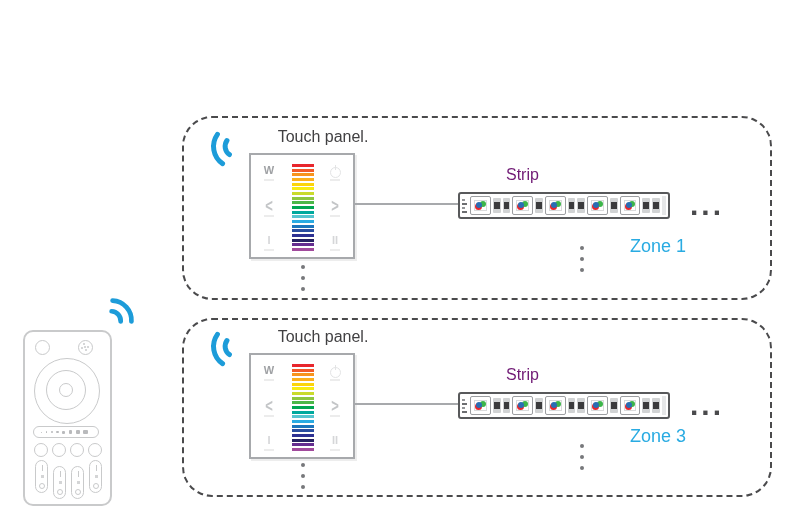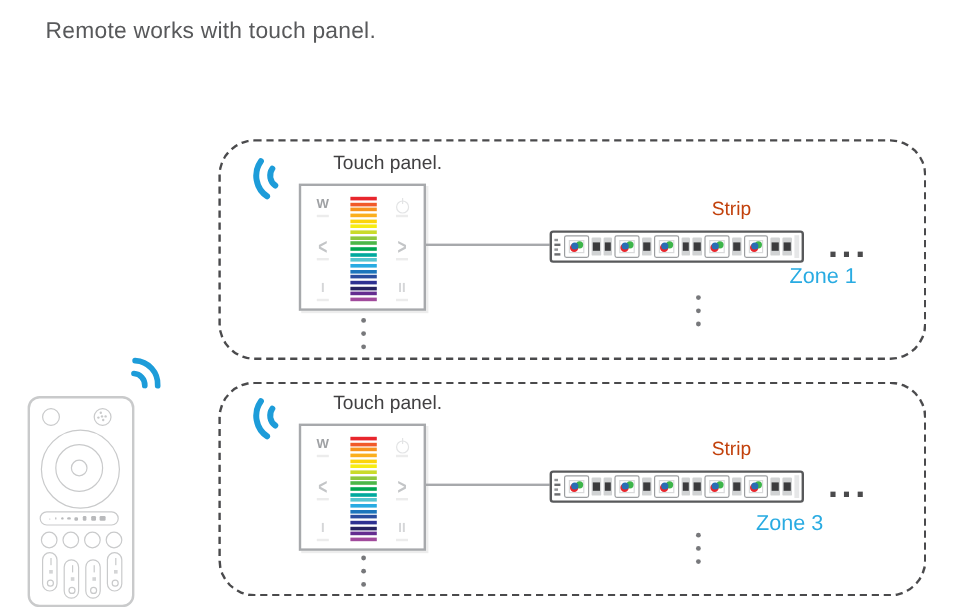--- a/index.html
+++ b/index.html
@@ -43,21 +43,21 @@
   .colorbar{position:absolute;left:41px;top:9px;width:22px;height:87px;display:flex;
             flex-direction:column;gap:1.5px;cursor:pointer;}
   .colorbar span{flex:1;}
 
   
   .connector{position:absolute;height:2px;background:#a7a9ac;}
   #connector1{left:355px;top:203px;width:103px;}
   #connector2{left:355px;top:403px;width:103px;}
 
   
-  .strip-label{position:absolute;width:120px;text-align:right;font-size:16px;color:#c2410c;}
+  .strip-label{position:absolute;width:120px;text-align:left;font-size:16px;color:#701a75;}
   #strip-label-1{left:506px;top:166px;}
   #strip-label-2{left:506px;top:366px;}
   .strip{position:absolute;width:212px;height:27px;background:#fff;border:2px solid #58595b;
          border-radius:3px;box-sizing:border-box;display:flex;align-items:center;gap:2px;padding:0 2px;}
   #strip1{left:458px;top:192px;}
   #strip2{left:458px;top:392px;}
   .pads{display:flex;flex-direction:column;gap:2px;margin-right:1px;}
   .pads i{width:5px;height:2px;background:#6d6e71;}
   .pads i:nth-child(odd){width:3px;background:#939598;}
   .module{width:21px;height:19px;background:#fff;border:1px solid #9c9ea1;border-radius:2px;
@@ -66,21 +66,21 @@
   .module .d{position:absolute;border-radius:50%;}
   .module .d.r{width:7px;height:7px;left:4px;bottom:4px;}
   .module .d.g{width:6px;height:6px;right:4px;top:4px;}
   .module .d.b{width:6px;height:6px;left:5px;top:5px;}
   .res{width:8px;height:15px;background:#d1d3d4;border-radius:1px;position:relative;}
   .res:before{content:"";position:absolute;left:1px;top:4px;right:1px;bottom:4px;background:#3b3b3d;}
   .endcap{width:4px;height:19px;background:#e6e7e8;margin-left:auto;}
 
   
   .zone-label{position:absolute;font-size:18px;color:#29abe2;}
-  #zone-label-1{left:630px;top:220px;margin-left:28px;}
+  #zone-label-1{left:630px;top:236px;}
   #zone-label-2{left:630px;top:426px;}
   .hdots{position:absolute;font-size:30px;font-weight:bold;color:#4a4a4c;letter-spacing:3px;line-height:0;}
   #hdots1{left:690px;top:205px;}
   #hdots2{left:690px;top:405px;}
   .vdots{position:absolute;display:flex;flex-direction:column;gap:7px;}
   .vdots i{width:4px;height:4px;border-radius:50%;background:#77787b;}
   #vdots-p1{left:301px;top:265px;}
   #vdots-s1{left:580px;top:246px;}
   #vdots-p2{left:301px;top:463px;}
   #vdots-s2{left:580px;top:444px;}
@@ -110,21 +110,20 @@
   .rc-pill .md{position:absolute;left:4.5px;top:14px;width:3px;height:3px;background:#d4d5d6;}
   .rc-pill .bc{position:absolute;left:3px;bottom:3.5px;width:6px;height:6px;border:1px solid #c9cacb;border-radius:50%;box-sizing:border-box;}
   #pill1{left:10px;top:128px;} #pill2{left:28px;top:134px;}
   #pill3{left:46px;top:134px;} #pill4{left:64px;top:128px;}
 </style>
 </head>
 <body>
 
 <div id="stage">
 
-  <div class="title">Remote works with touch panel.</div>
 
   <div class="remote">
     <div class="btn rc-top-l"></div>
     <div class="btn rc-top-r">
         <i></i>
       </div>
     <div class="btn rc-ring">
       <span class="rc-ring-m"></span>
       <span class="rc-ring-c"></span>
     </div>

